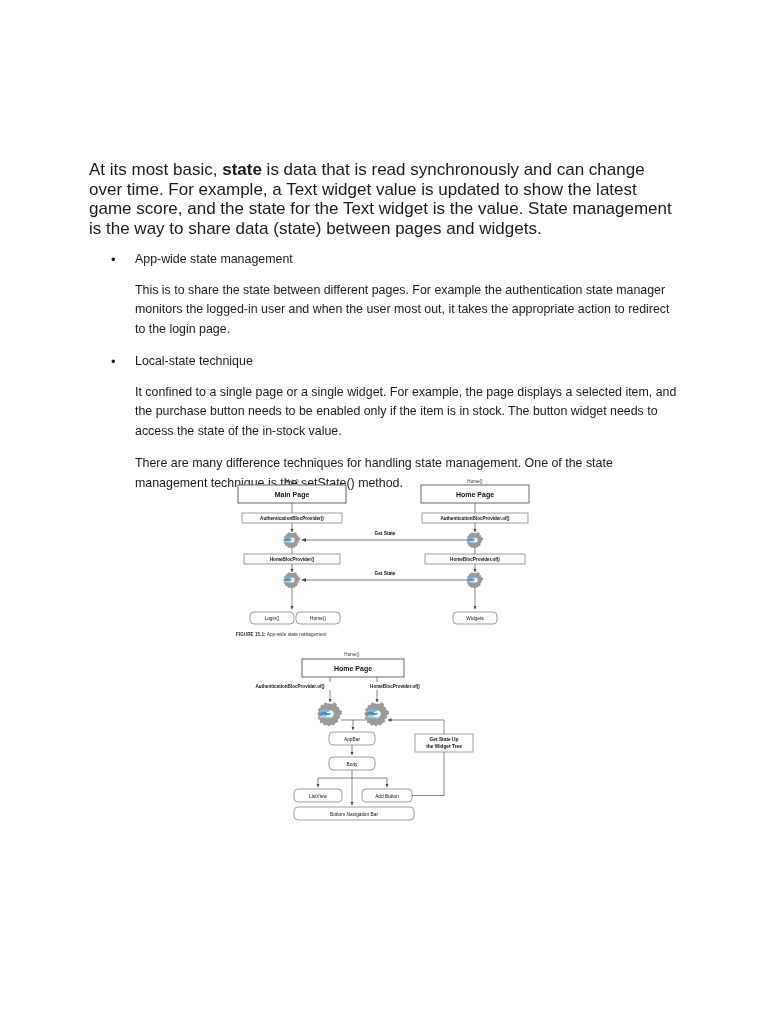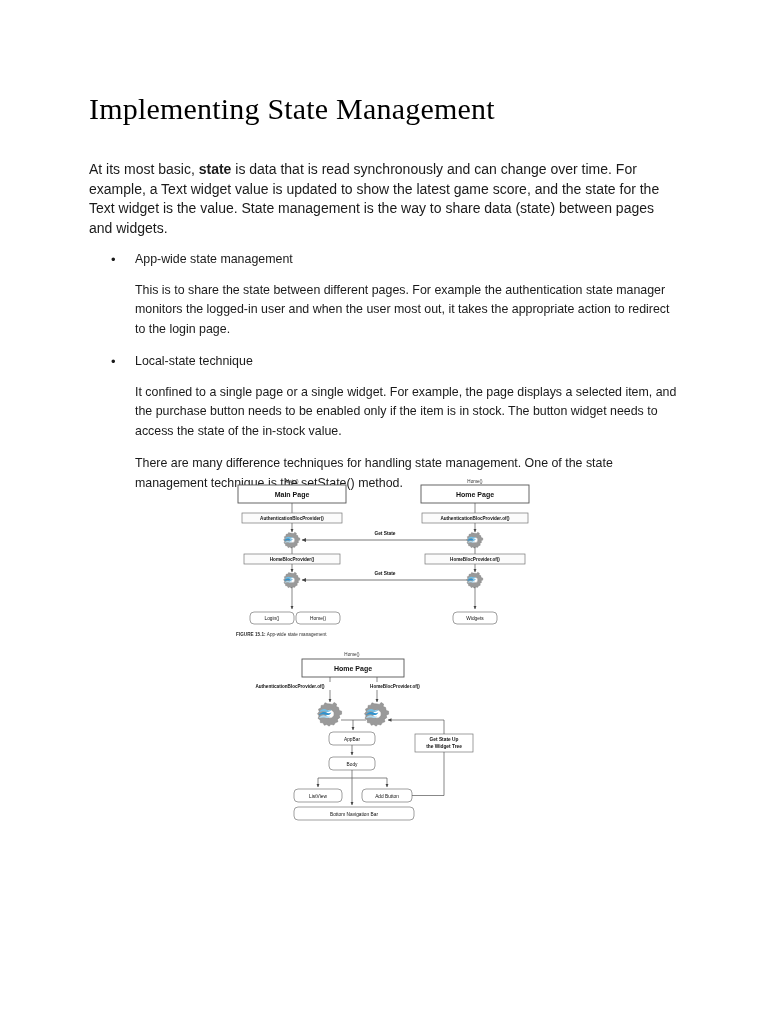--- a/index.html
+++ b/index.html
@@ -34,21 +34,21 @@
     white-space: nowrap;
   }
   .body-col {
     position: absolute;
     left: 89px;
     top: 160px;
     width: 590px;
   }
   p.para {
     margin: 0 0 12px 0;
-    font-size: 14px;
+    font-size: 17px;
     line-height: 19.5px;
     color: #1a1a1a;
     text-align: left;
   }
   p.para b { font-weight: 700; }
   ul.bullets {
     margin: 0;
     padding: 0;
     list-style: none;
   }
@@ -94,21 +94,20 @@
     color: #2b2b2b;
     white-space: nowrap;
   }
   .capt b { font-weight: 700; }
 </style>
 </head>
 <body>
 
 <div class="page">
 
-  <div class="doc-title">Implementing State Management</div>
 
   <div class="body-col">
 
     <p class="para"><span>At its most basic, </span><b>state</b><span> is data that is read synchronously and can change over time. For example, a Text widget value is updated to show the latest game score, and the state for the Text widget is the value. State management is the way to share data (state) between pages and widgets.</span></p>
 
     <ul class="bullets">
       <li class="bullet-row">
         <span class="dot">•</span>
         <span>App-wide state management</span>
       </li>

